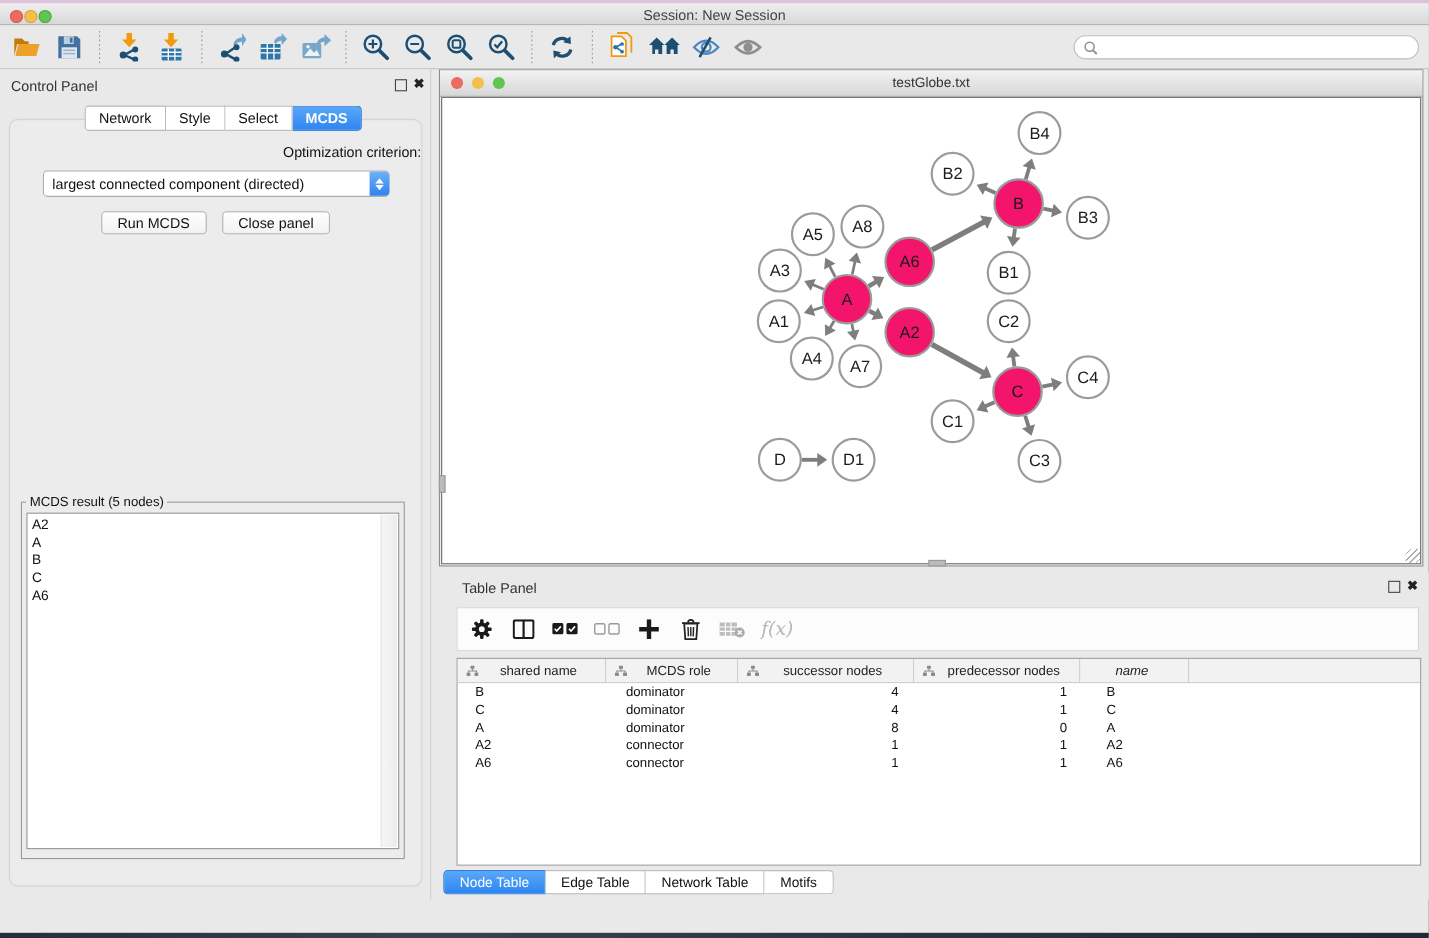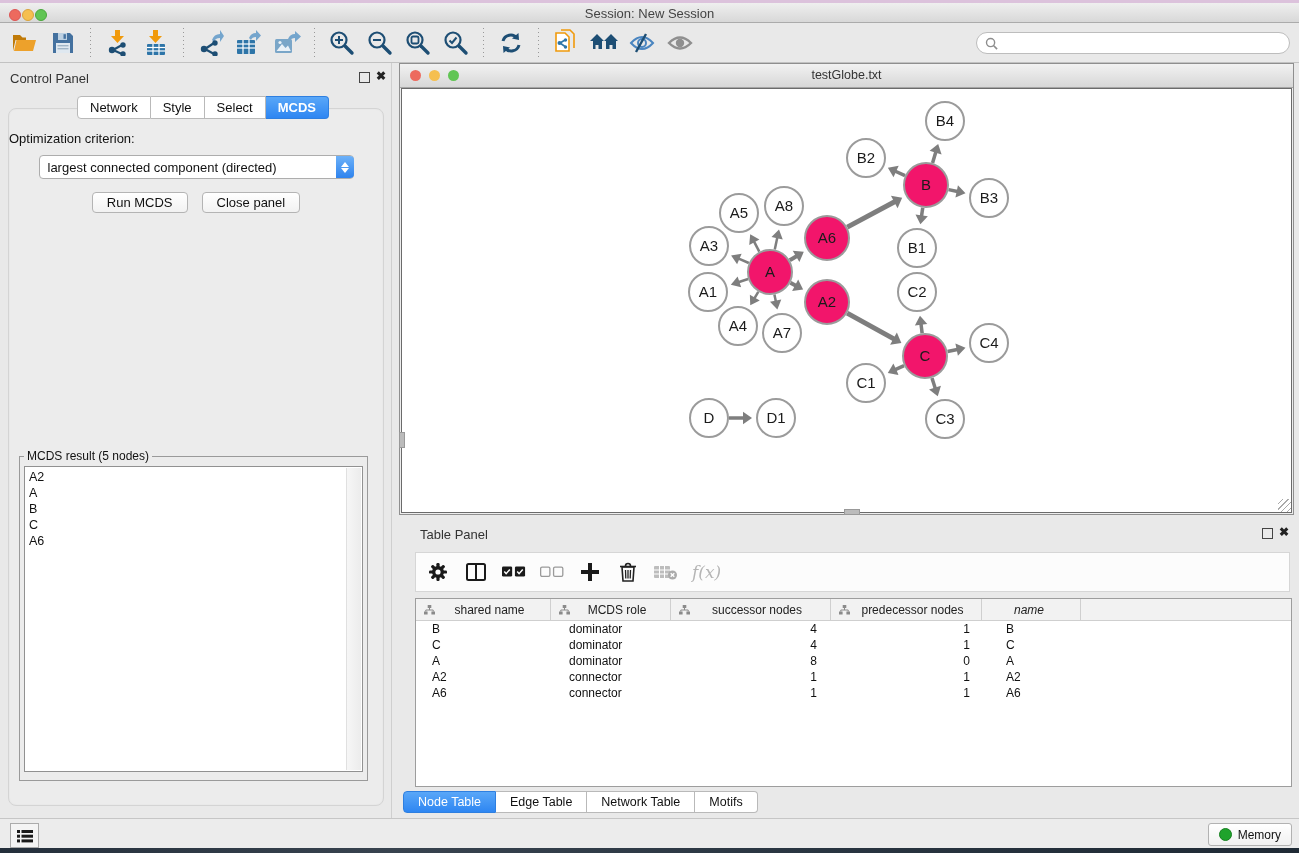--- a/index.html
+++ b/index.html
@@ -33,21 +33,21 @@
   .float-ic{position:absolute;top:9px;width:9px;height:9px;border:1.5px solid #444;background:transparent;}
   .close-ic{position:absolute;top:6px;font-size:12px;font-weight:bold;color:#222;line-height:14px;}
   .cp-tabs{position:absolute;left:77px;top:33px;display:flex;z-index:2;}
   .cp-tab{height:21px;line-height:21px;padding:0 12px;font-size:13px;background:#fff;color:#111;
           border:1px solid #b9b9b9;border-left:none;cursor:default;}
   .cp-tab:first-child{border-left:1px solid #b9b9b9;border-radius:4px 0 0 4px;}
   .cp-tab:last-child{border-radius:0 4px 4px 0;}
   .cp-tab.active{background:linear-gradient(#59a7f8,#2e86f2);color:#fff;border-color:#2e7fe0;font-weight:bold;}
   .cp-body{position:absolute;left:8px;top:45px;width:374px;height:696px;background:#ececec;
            border:1px solid #d4d4d4;border-radius:8px;box-shadow:0 0 2px rgba(0,0,0,.06) inset;}
-  .opt-label{margin-top:22px;text-align:left;font-size:13px;color:#111;}
+  .opt-label{margin-top:22px;text-align:right;font-size:13px;color:#111;}
   .dropdown{position:relative;margin:9px auto 0;width:313px;height:22px;background:#fff;
             border:1px solid #adadad;border-radius:4px;display:flex;align-items:center;}
   .dropdown .dval{flex:1;font-size:13px;color:#111;padding-left:8px;white-space:nowrap;overflow:hidden;}
   .dropdown .stepper{width:18px;height:22px;margin-right:-1px;border-radius:0 4px 4px 0;
             background:linear-gradient(#6cb1f9,#2e83ee);display:flex;flex-direction:column;
             align-items:center;justify-content:center;gap:1px;}
   .stepper svg{display:block;}
   .cp-buttons{display:flex;justify-content:center;gap:14px;margin-top:13px;}
   .mac-btn{height:21px;line-height:19px;padding:0 14px;background:linear-gradient(#fff,#f2f2f2);
            border:1px solid #b4b4b4;border-radius:4px;font-size:13px;color:#111;
@@ -670,32 +670,14 @@
         </div>
     </div>
     <div class="tp-tabs" id="tp-tabs">
         <div class="tp-tab active">Node Table</div>
         <div class="tp-tab">Edge Table</div>
         <div class="tp-tab">Network Table</div>
         <div class="tp-tab">Motifs</div>
       </div>
   </div>
 
-  <div class="statusbar">
-    <span class="list-btn">
-      <svg width="16" height="14" viewBox="0 0 16 14">
-          <g fill="#1a1a1a">
-            <rect x="0" y="1" width="3" height="3"></rect>
-            <rect x="4.5" y="1" width="11.5" height="3"></rect>
-            <rect x="0" y="5.7" width="3" height="3"></rect>
-            <rect x="4.5" y="5.7" width="11.5" height="3"></rect>
-            <rect x="0" y="10.4" width="3" height="3"></rect>
-            <rect x="4.5" y="10.4" width="11.5" height="3"></rect>
-          </g>
-        </svg>
-    </span>
-    <span class="memory-btn">
-      <span class="memory-dot"></span>
-      <span>Memory</span>
-    </span>
-  </div>
   <div class="desktop-strip"></div>
 </div>
 
 </body></html>

